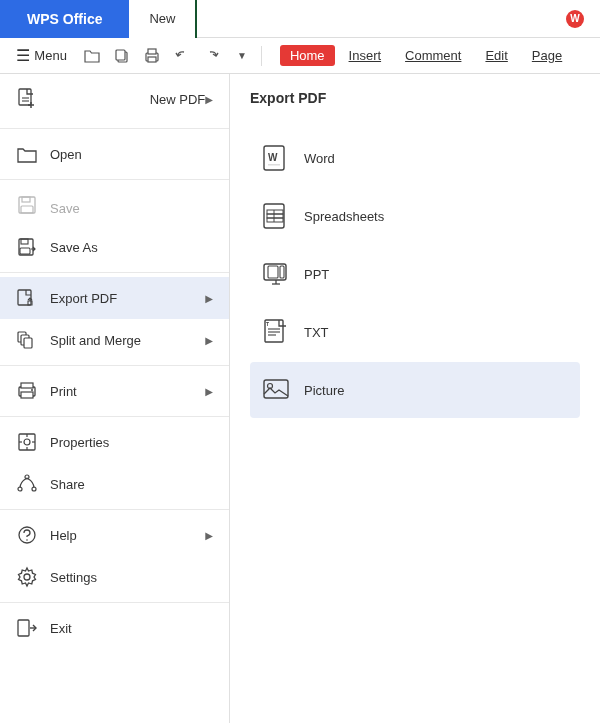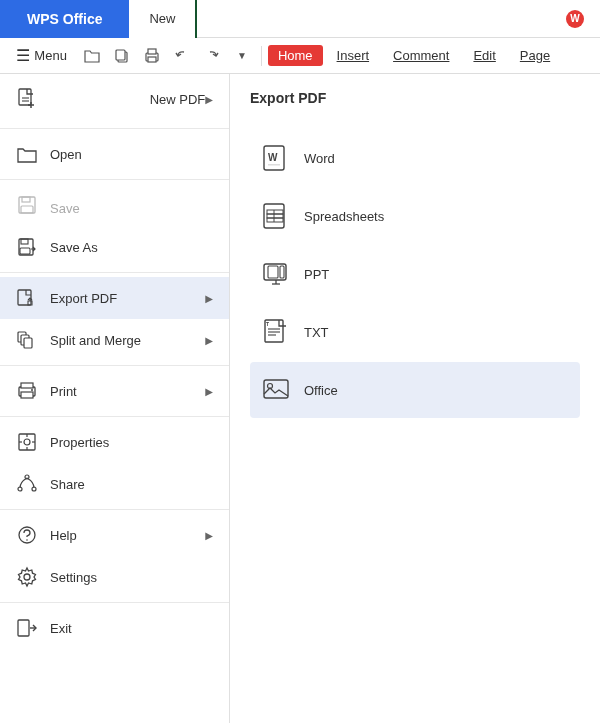--- a/index.html
+++ b/index.html
@@ -102,20 +102,21 @@
       background: #ddd;
       margin: 0 2px;
     }
     .home-btn {
       background: #e53935;
       color: white;
       border-radius: 3px;
       padding: 3px 10px;
       font-size: 13px;
       cursor: pointer;
+      margin-left: 12px;
     }
     .nav-btn {
       padding: 3px 10px;
       font-size: 13px;
       cursor: pointer;
       color: #333;
       border-radius: 3px;
       text-decoration: underline;
     }
 
@@ -509,18 +510,18 @@
     </div>
 
     <div class="submenu-item highlighted">
       <div class="submenu-item-icon">
         <svg width="28" height="28" viewBox="0 0 28 28">
           <rect x="2" y="4" width="24" height="18" rx="2" fill="none" stroke="#444" stroke-width="1.4"></rect>
           <circle cx="8" cy="10" r="2.5" fill="none" stroke="#444" stroke-width="1.2"></circle>
           <polyline points="2,18 8,12 13,17 17,14 26,20" fill="none" stroke="#444" stroke-width="1.3"></polyline>
         </svg>
       </div>
-      <span>Office</span>
+      <span>Picture</span>
     </div>
 
   </div>
 
 </div>
 
 </body></html>

